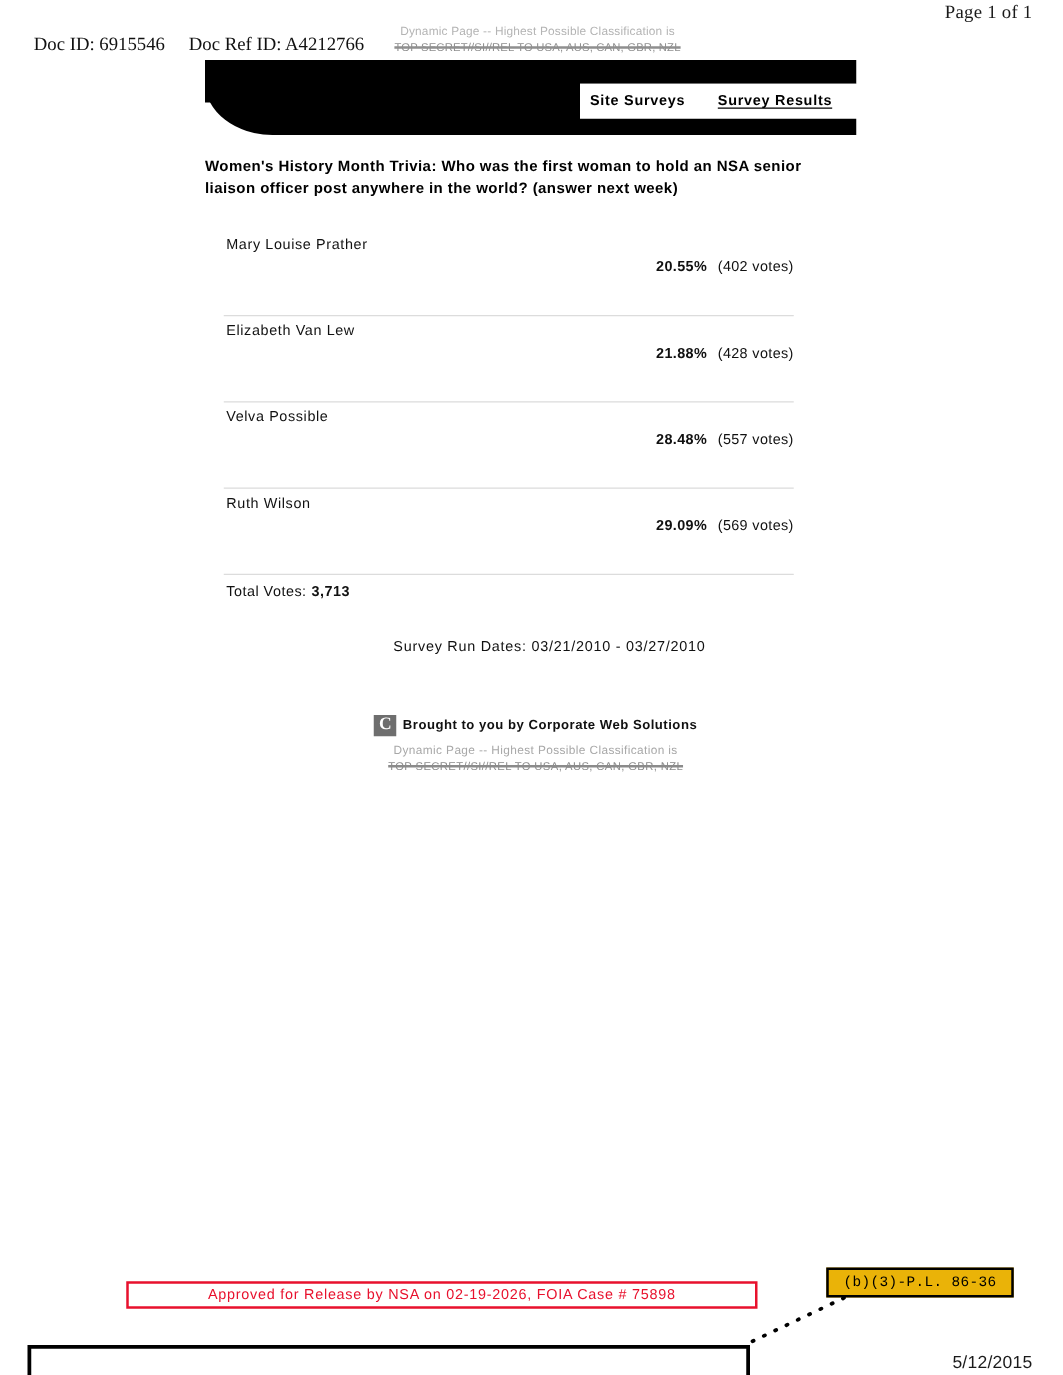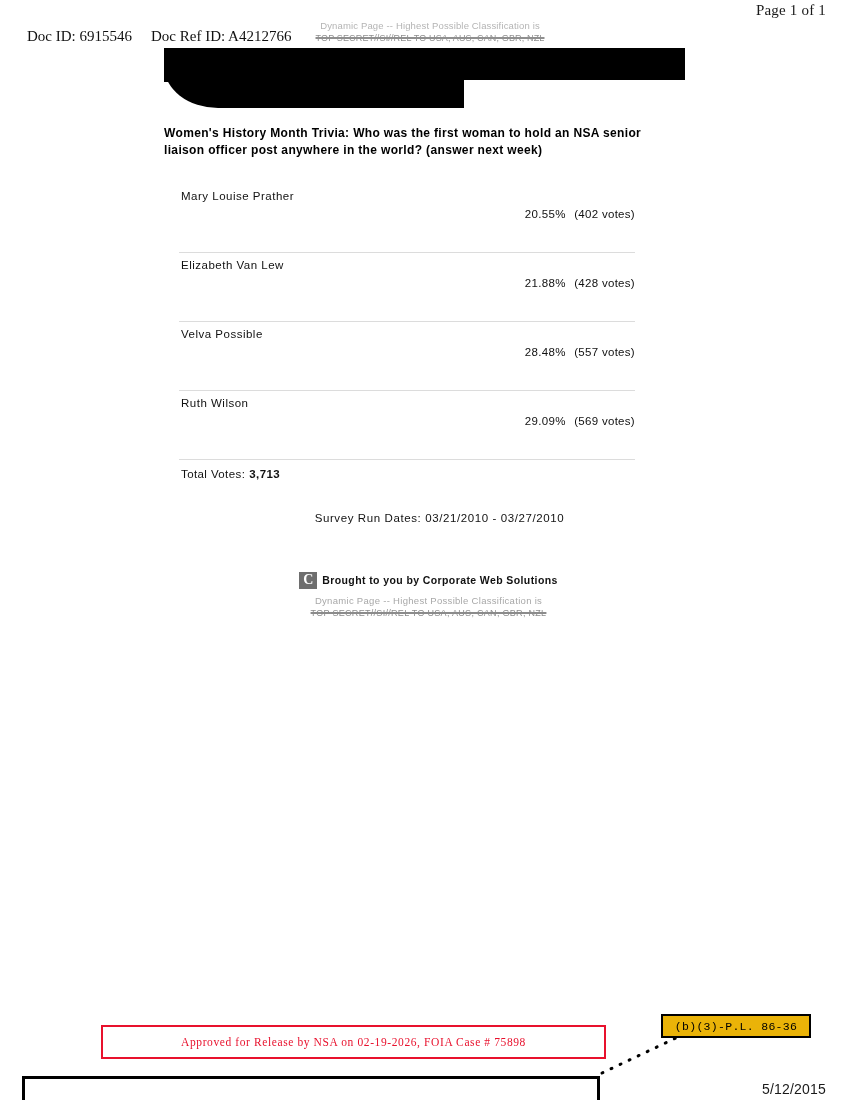--- a/index.html
+++ b/index.html
@@ -181,21 +181,21 @@
   .poll-stats {
     position: absolute;
     right: 0;
     top: 24px;
     font-size: 11.5px;
     letter-spacing: .3px;
     color: #111;
     white-space: nowrap;
   }
   .poll-pct {
-    font-weight: normal;
+    font-weight: bold;
     margin-right: 5px;
   }
   .total-votes {
     margin-top: 8px;
     margin-left: 2px;
     font-size: 11.5px;
     letter-spacing: .4px;
     color: #111;
   }
   .total-votes b {
@@ -256,28 +256,28 @@
     white-space: nowrap;
     font-size: 9px;
   }
 
   
   #release-stamp {
     position: absolute;
     left: 101px;
     top: 1025px;
     width: 505px;
-    height: 34px;
+    height: 22px;
     box-sizing: border-box;
     border: 2px solid #e8112d;
     display: flex;
     align-items: center;
     justify-content: center;
     color: #e8112d;
-    font-family: Liberation Serif, serif;
+    font-family: Liberation Sans, sans-serif;
     font-size: 11.5px;
     letter-spacing: .6px;
     white-space: nowrap;
   }
 
   
   #exemption-box {
     position: absolute;
     left: 661px;
     top: 1014px;
@@ -338,20 +338,24 @@
 </div>
 
 <div id="webpage">
 
   <div class="masthead">
     <div class="masthead-left">
       <div class="masthead-left-fill"></div>
     </div>
     <div class="masthead-right">
       <div class="nav-bar-top"></div>
+      <div class="nav-bar-mid">
+        <span class="nav-link active">Site Surveys</span>
+        <span class="nav-link underline">Survey Results</span>
+      </div>
       <div class="nav-bar-bottom"></div>
     </div>
   </div>
 
 
   <div class="question">Women's History Month Trivia: Who was the first woman to hold an NSA senior liaison officer post anywhere in the world? (answer next week)</div>
 
   <div class="poll">
 
     <div class="poll-row">

